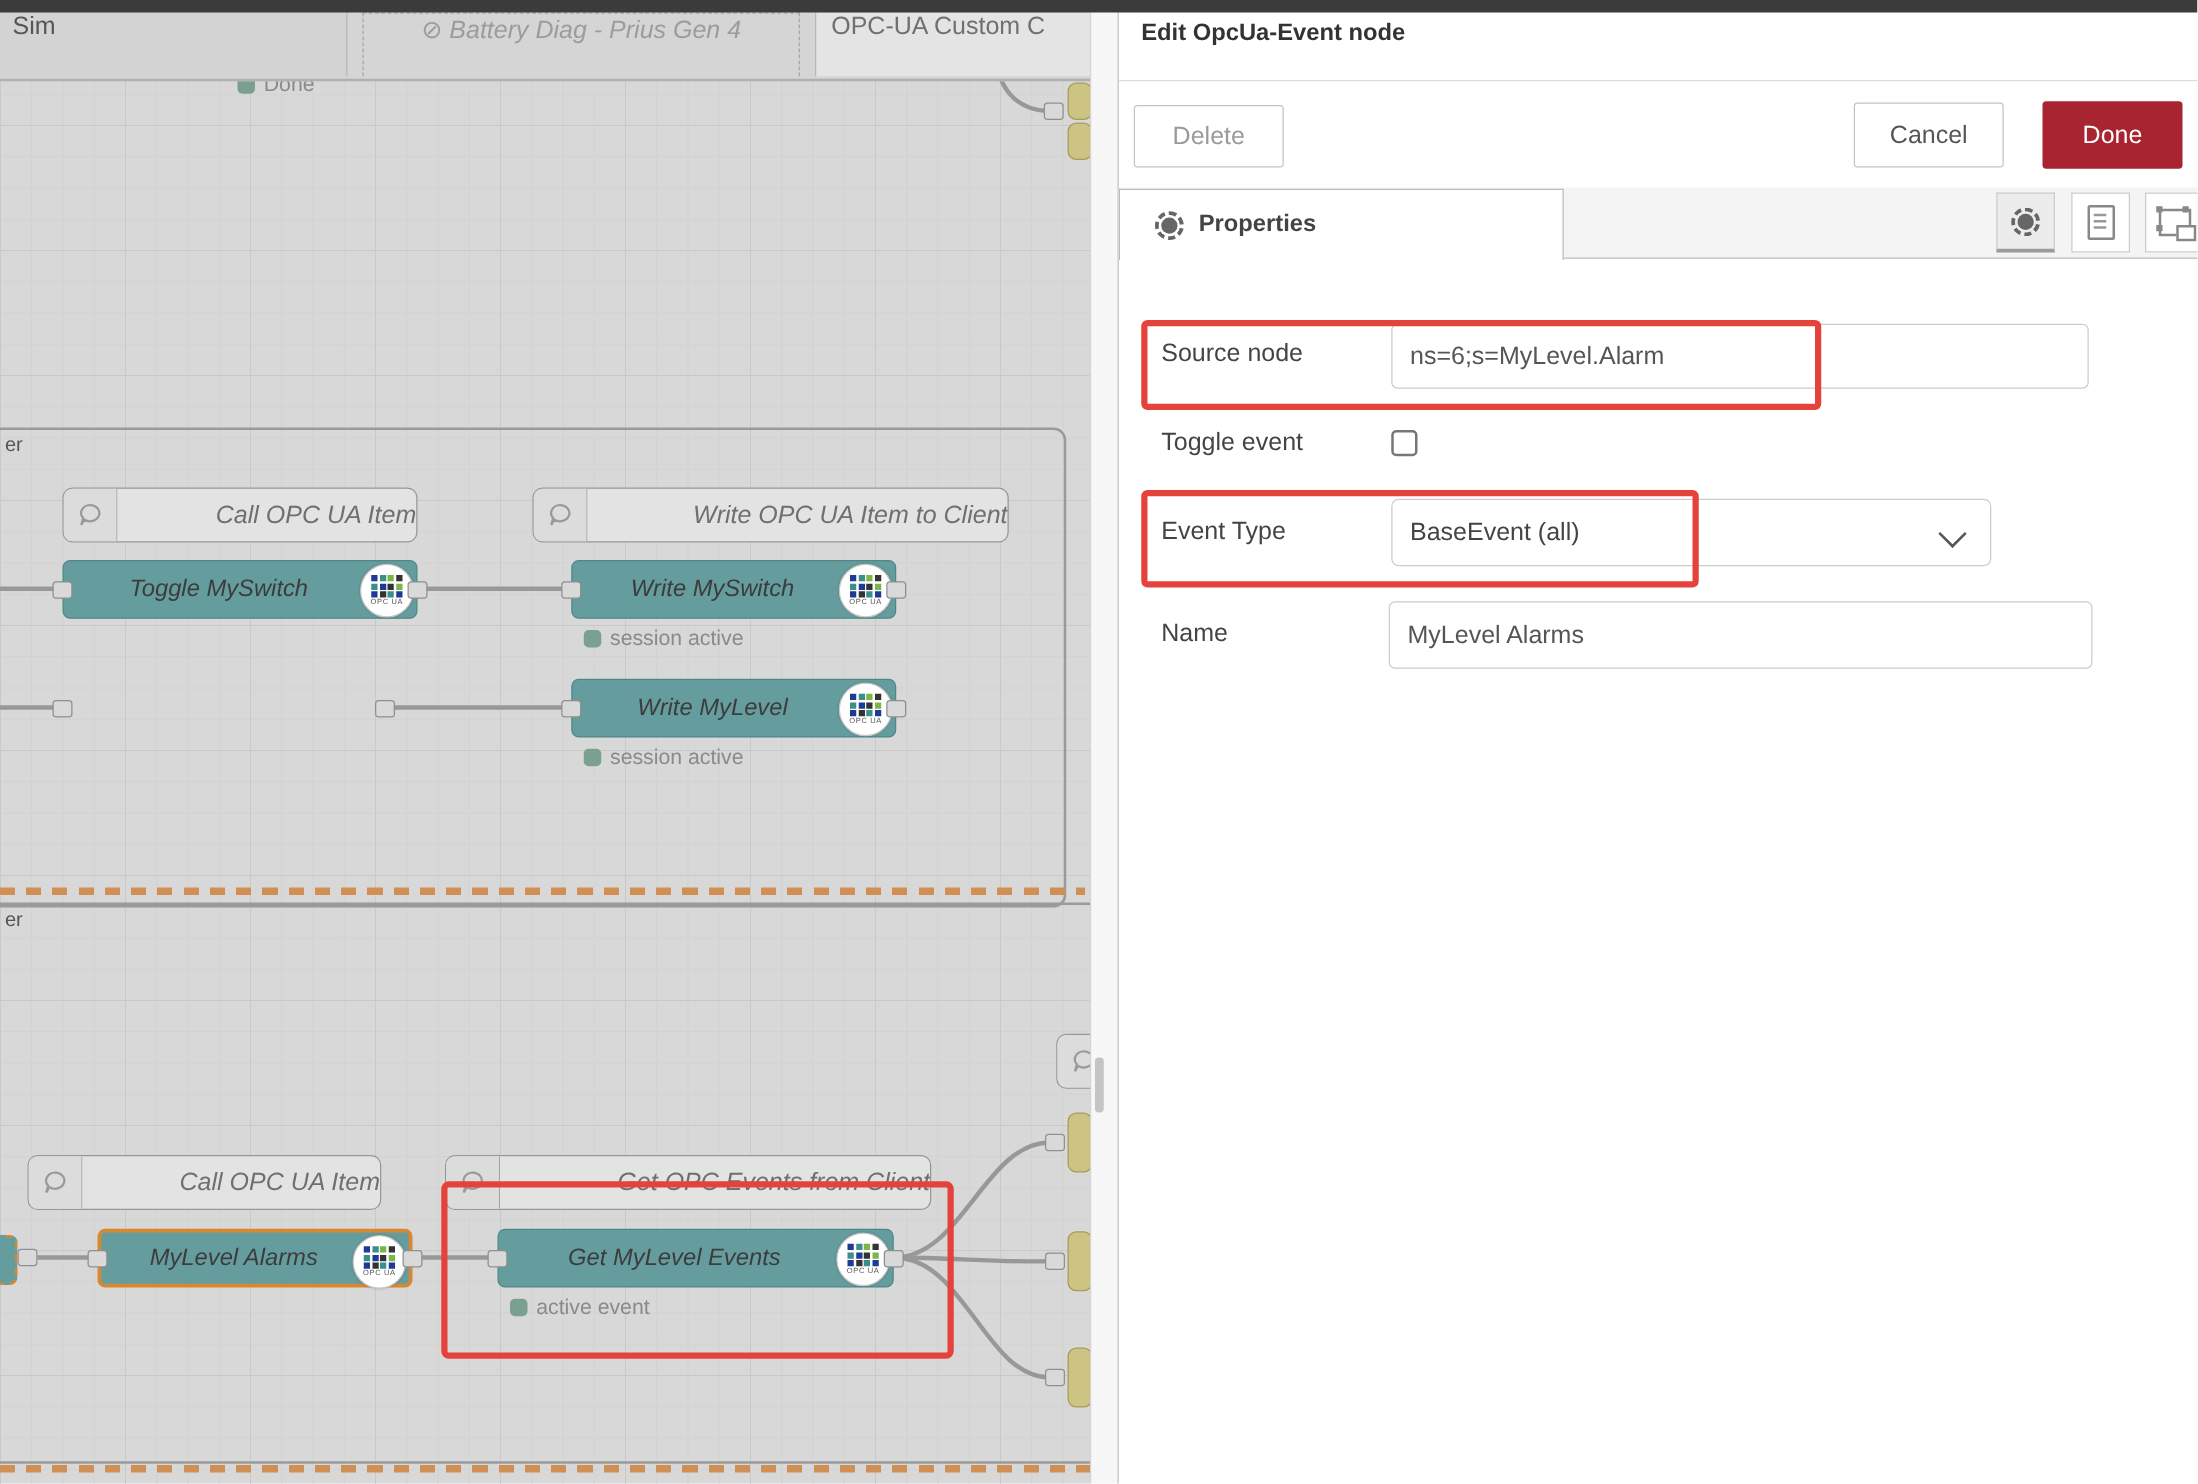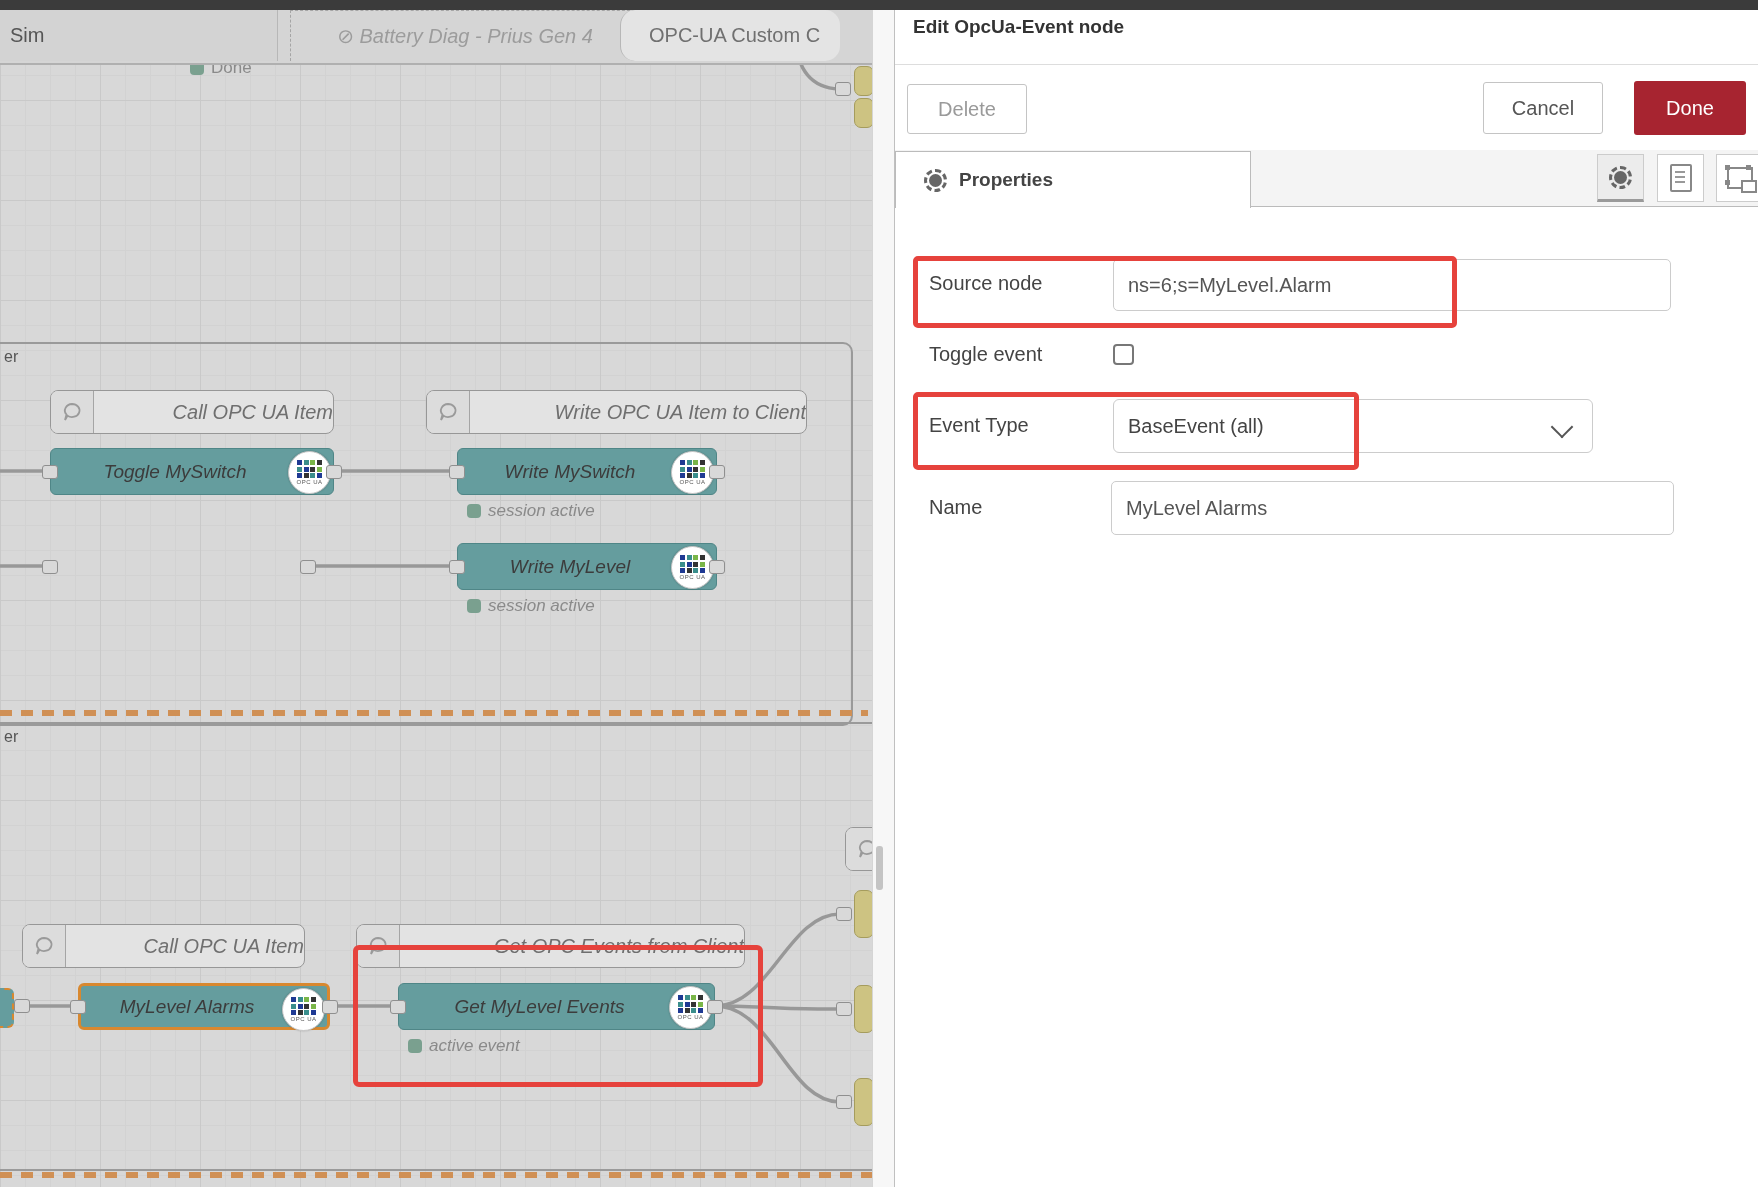--- a/index.html
+++ b/index.html
@@ -28,36 +28,36 @@
   .node{position:absolute;border-radius:6px;z-index:3;display:flex;align-items:center;justify-content:center;box-sizing:border-box;}
   .node .nlabel{font-style:italic;font-size:19px;color:#3c3c3c;white-space:nowrap;padding-right:34px;}
   .badge{position:absolute;right:2px;top:2px;width:41px;height:41px;border-radius:50%;background:#fff;
     border:1px solid #c6c6c6;display:flex;flex-direction:column;align-items:center;justify-content:center;box-shadow:0 0 2px rgba(0,0,0,.25);}
   .badge .dots{display:grid;grid-template-columns:repeat(4,5px);grid-gap:1.5px;}
   .badge .dots i{width:5px;height:5px;display:block;}
   .badge .btxt{font-size:6px;color:#555;letter-spacing:.5px;margin-top:1px;}
   .port{position:absolute;width:16px;height:14px;background:#d9d9d9;border:1.5px solid #8f8f8f;border-radius:3px;z-index:4;box-sizing:border-box;}
   .status{position:absolute;display:flex;align-items:center;z-index:3;}
   .status i{width:14px;height:14px;border-radius:4px;display:inline-block;margin-right:7px;}
-  .status span{font-style:italic;font-size:17px;color:#8a8a8a;white-space:nowrap;}
+  .status span{font-size:17px;color:#8a8a8a;white-space:nowrap;}
   .linknode{position:absolute;border-radius:7px;z-index:3;box-sizing:border-box;}
   .red-rect{position:absolute;border:5px solid #e6423c;border-radius:6px;z-index:6;}
   .bubble{stroke:#9a9a9a;fill:none;stroke-width:1.8;}
 
   
   #topbar{position:absolute;left:0;top:0;width:1758px;height:10px;z-index:20;}
   #tabbar{position:absolute;left:0;top:10px;width:872px;height:53px;background:#d5d5d5;
     border-bottom:2px solid #b0b0b0;z-index:15;}
-  .wtab{position:absolute;top:0;height:51px;display:flex;align-items:center;box-sizing:border-box;}
+  .wtab{position:absolute;top:0;height:51px;display:flex;box-sizing:border-box;}
   .wtab .tl{font-size:20px;white-space:nowrap;overflow:hidden;}
   #tab-sim{left:0;width:278px;background:#d3d3d3;border-right:1px solid #b7b7b7;padding-left:10px;}
   #tab-sim .tl{color:#555;}
   #tab-battery{left:290px;width:350px;background:#d5d5d5;border:1px dashed #a5a5a5;border-bottom:none;justify-content:center;}
   #tab-battery .tl{color:#9c9c9c;font-style:italic;}
-  #tab-opcua{left:620px;width:220px;background:#e4e4e4;border-left:1px solid #b7b7b7;padding-left:28px;border-radius:15px;}
+  #tab-opcua{left:652px;width:220px;background:#e4e4e4;border-left:1px solid #b7b7b7;padding-left:12px;}
   #tab-opcua .tl{color:#707070;}
 
   
   #vstrip{position:absolute;left:872px;top:0;width:22px;height:1187px;background:#f7f7f7;
     border-left:1px solid #d5d5d5;z-index:18;}
   #vthumb{position:absolute;left:3px;top:846px;width:7px;height:44px;background:#c4c4c4;border-radius:3px;}
 
   
   #panel{position:absolute;left:894px;top:0;width:864px;height:1187px;background:#fff;
     border-left:1px solid #c0c0c0;z-index:19;}

